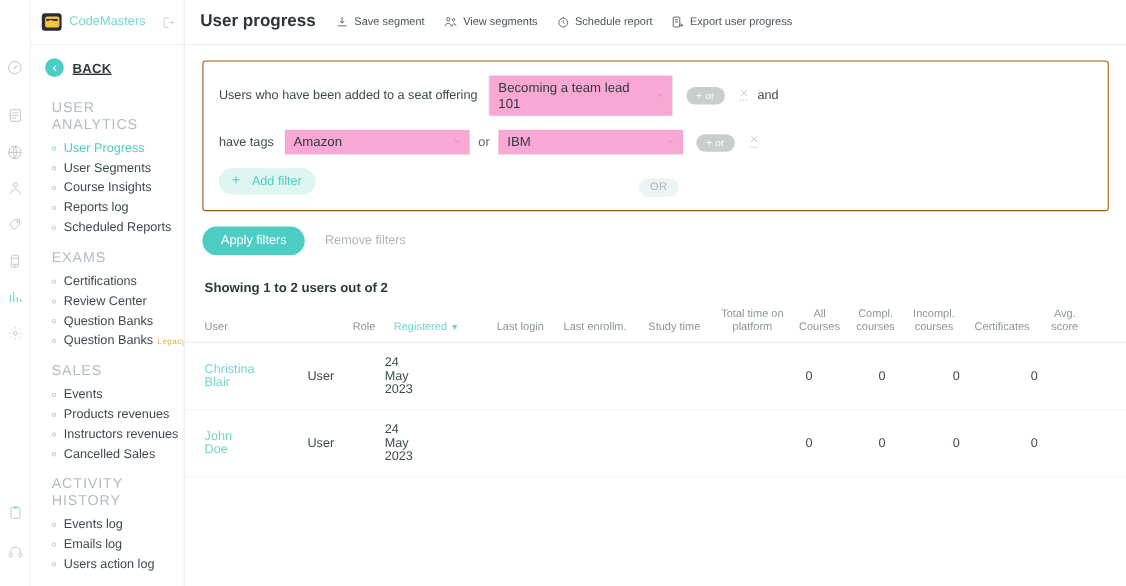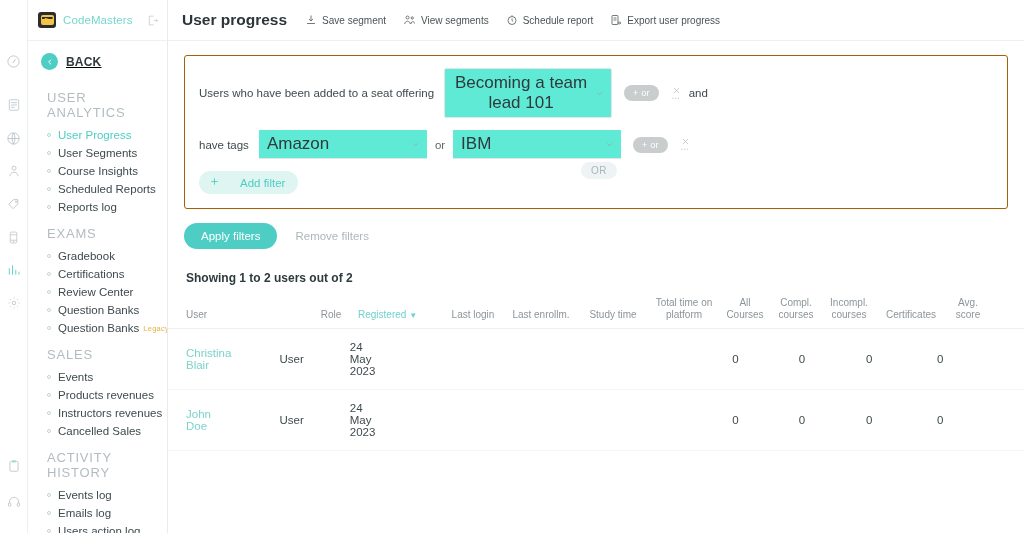--- a/index.html
+++ b/index.html
@@ -139,22 +139,22 @@
     box-shadow: 0 1px 1px rgba(0,0,0,.02);
   }
   .filter-row { display:flex; align-items:center; margin-bottom: 12px; }
   .f-label { font-size: 11.5px; color:#3e4a4e; white-space: nowrap; }
   .f-label.lead { margin-right: 10px; }
   .f-label.mid { margin: 0 8px; color:#5c666a; }
   .f-label.tail { margin-left: 8px; color:#3e4a4e; }
 
   .sel {
     position: relative; display:flex; align-items:center;
-    font-size: 17px; color:#2f3a3d; background:#5eead4;
-    padding: 4px 22px 4px 8px; min-height: 22px; text-align: center;
+    font-size: 12px; color:#2f3a3d; background:#f9a8d4;
+    padding: 4px 22px 4px 8px; min-height: 22px;
   }
   .sel.boxed { border:1px solid #e3e7e9; border-radius:2px; }
   .sel.underline { border-bottom:1px solid #e3e7e9; border-radius:0; }
   .sel .caret {
     position:absolute; right: 7px; top:50%; transform: translateY(-50%);
     color:#9aa3a7;
   }
   .sel.w-offering { width: 168px; }
   .sel.w-tag { width: 168px; }
   .sel.w-tag2 { width: 168px; }
@@ -163,21 +163,21 @@
     background:#c9cdce; color:#fff; font-size:9px; border-radius:9px;
     padding: 3px 9px; margin-left: 12px; white-space:nowrap; letter-spacing:.2px;
   }
   .x-btn {
     margin-left: 13px; color:#b9c0c3; font-size: 11px; display:flex;
     flex-direction:column; align-items:center; line-height:1;
   }
   .x-btn .dots { font-size: 5px; letter-spacing:1px; margin-top:1px; color:#cfd5d7; }
 
   .add-filter {
-    display:inline-flex; align-items:center; gap:20px;
+    display:inline-flex; align-items:center; gap:9px;
     background:#dff5f2; color:#4ecdc4; font-size:11.5px;
     border-radius:13px; padding: 5px 13px 5px 10px;
   }
 
   .or-badge {
     position:absolute; background:#eef4f4; color:#aab6b8; font-size:10px;
     border-radius:10px; padding: 3px 10px; left: 396px; top: 106px;
     letter-spacing:.4px;
   }
 
@@ -334,34 +334,30 @@
       <div class="nav-item">
         <span class="bullet"></span>
         <span>User Segments</span>
       </div>
       <div class="nav-item">
         <span class="bullet"></span>
         <span>Course Insights</span>
       </div>
       <div class="nav-item">
         <span class="bullet"></span>
+        <span>Reports log</span>
+      </div>
+      <div class="nav-item">
+        <span class="bullet"></span>
         <span>Scheduled Reports</span>
-      </div>
-      <div class="nav-item">
-        <span class="bullet"></span>
-        <span>Reports log</span>
       </div>
     </div>
 
     <div class="nav-group">
       <div class="nav-title">EXAMS</div>
-      <div class="nav-item">
-        <span class="bullet"></span>
-        <span>Gradebook</span>
-      </div>
       <div class="nav-item">
         <span class="bullet"></span>
         <span>Certifications</span>
       </div>
       <div class="nav-item">
         <span class="bullet"></span>
         <span>Review Center</span>
       </div>
       <div class="nav-item">
         <span class="bullet"></span>

